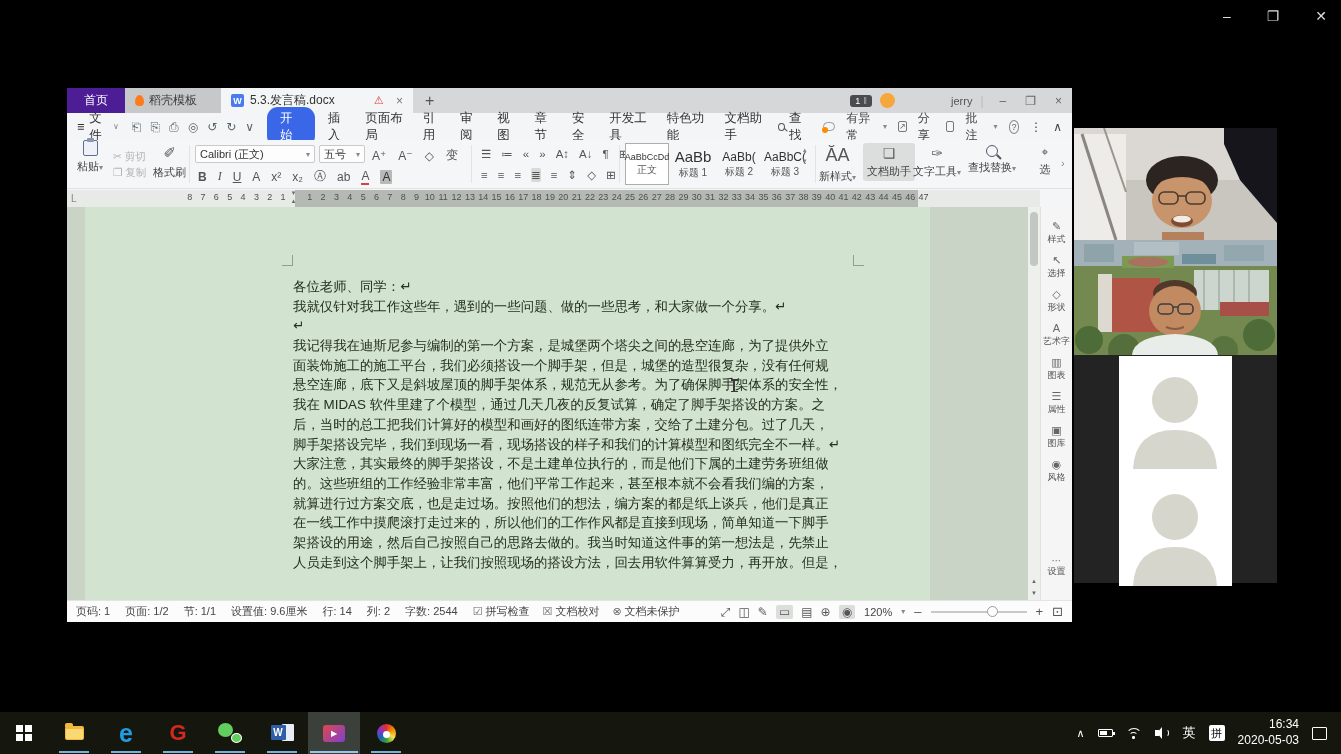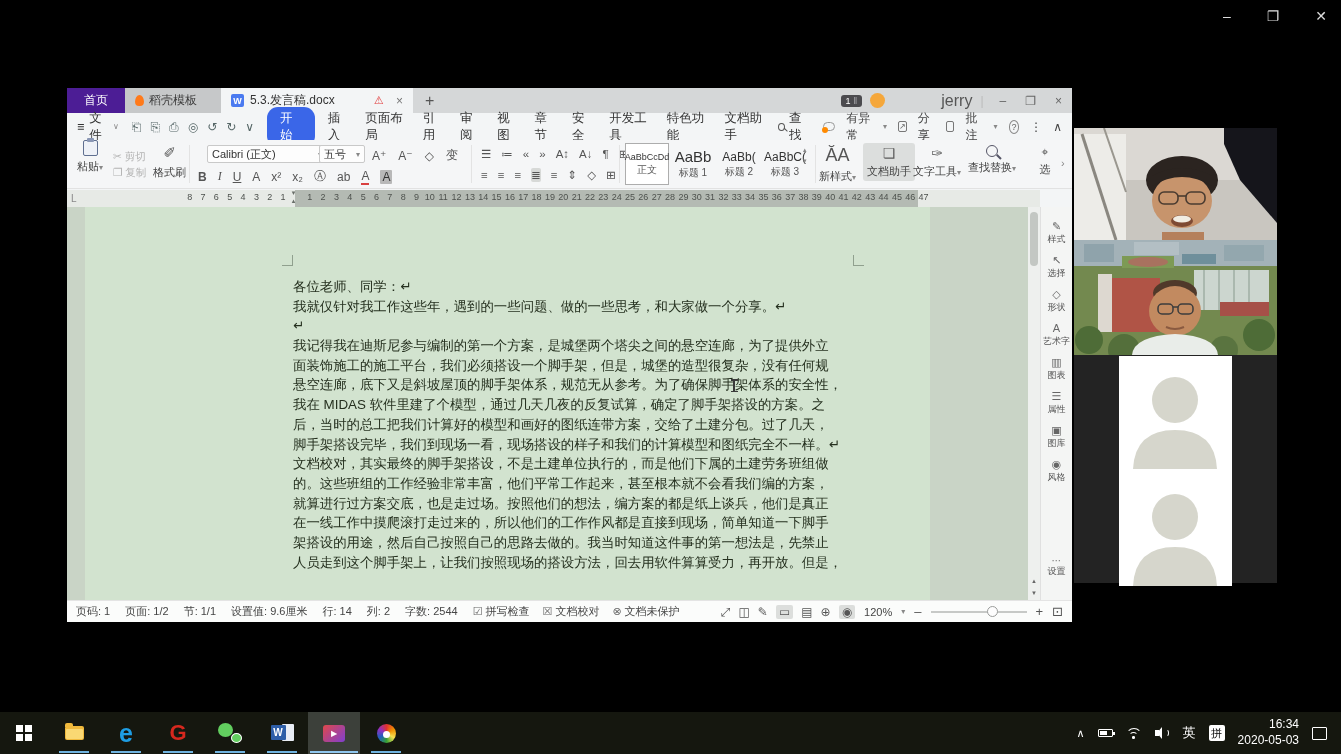--- a/index.html
+++ b/index.html
@@ -21,21 +21,21 @@
   .flame{width:9px;height:11px;background:#ff7a1a;border-radius:50% 50% 45% 45%/62% 62% 38% 38%;}
   .tab-doc{background:#f3f5f6;color:#333;gap:6px;width:192px;}
   .wicon{width:13px;height:13px;background:#4a7af0;color:#fff;font-size:9px;border-radius:2px;display:flex;align-items:center;justify-content:center;font-weight:700;}
   .warn{color:#e23c3c;font-size:11px;margin-left:auto;}
   .tclose{color:#777;font-size:12px;margin-left:6px;}
   .plus{display:flex;align-items:center;margin-left:12px;color:#555;font-size:16px;}
   .tright{margin-left:auto;display:flex;align-items:center;gap:8px;padding-right:10px;}
   .badge{background:#4b4b4f;color:#fff;font-size:9px;border-radius:3px;padding:1px 5px;display:flex;gap:3px;align-items:center;}
   .badge i{font-style:normal;color:#a9a9ad;}
   .uavatar{width:15px;height:15px;border-radius:50%;background:#f5a73b;}
-  .acct{font-size:16px;color:#555;padding-left:48px;}
+  .acct{font-size:11px;color:#555;padding-left:48px;}
   .tsep{color:#bbb;}
   .wctrl{color:#666;font-size:12px;display:flex;gap:19px;margin-left:8px;}
 
   
   .menubar{position:absolute;top:25px;left:0;right:0;height:27px;background:#f3f5f6;display:flex;align-items:center;font-size:12.5px;color:#333;padding:0 10px;gap:13px;}
   .fileb{display:flex;gap:5px;align-items:center;}
   .qicons{display:flex;gap:9px;color:#566;font-size:12px;}
   .pill{background:#3a66e8;color:#fff;border-radius:11px;padding:3px 13px;}
   .mitems{display:flex;gap:17px;}
   .findb{display:flex;gap:4px;align-items:center;}
@@ -268,21 +268,21 @@
       <div class="g-cc">
         <div><span>✂</span> <span>剪切</span></div>
         <div><span>❐</span> <span>复制</span></div>
       </div>
       <div class="bigbtn" style="left:86px;top:4px;">
         <span class="icn" style="font-size:15px;">✐</span>
         <span>格式刷</span>
       </div>
       <div class="vsep" style="left:122px;"></div>
 
-      <div class="fakesel" style="left:140px;top:5px;width:120px;">
+      <div class="fakesel" style="left:128px;top:5px;width:120px;">
         <span>Calibri (正文)</span>
           <span class="caret">▾</span>
       </div>
       <div class="fakesel" style="left:252px;top:5px;width:46px;">
         <span>五号</span>
           <span class="caret">▾</span>
       </div>
       <div class="irow" style="left:305px;top:7px;gap:12px;font-size:12px;">
 
       <span>A⁺</span>
@@ -450,21 +450,21 @@
 
       <div class="docline">各位老师、同学：↵</div>
           <div class="docline">我就仅针对我工作这些年，遇到的一些问题、做的一些思考，和大家做一个分享。↵</div>
           <div class="docline">↵</div>
           <div class="docline">我记得我在迪斯尼参与编制的第一个方案，是城堡两个塔尖之间的悬空连廊，为了提供外立</div>
           <div class="docline">面装饰施工的施工平台，我们必须搭设一个脚手架，但是，城堡的造型很复杂，没有任何规</div>
           <div class="docline">悬空连廊，底下又是斜坡屋顶的脚手架体系，规范无从参考。为了确保脚手架体系的安全性，</div>
           <div class="docline">我在 MIDAS 软件里建了个模型，通过几天几夜的反复试算，确定了脚手架搭设的方案。之</div>
           <div class="docline">后，当时的总工把我们计算好的模型和画好的图纸连带方案，交给了土建分包。过了几天，</div>
           <div class="docline">脚手架搭设完毕，我们到现场一看，现场搭设的样子和我们的计算模型和图纸完全不一样。↵</div>
-          <div class="docline">文档校对，其实最终的脚手架搭设，不是土建单位执行的，而是他们下属的土建劳务班组做</div>
+          <div class="docline">大家注意，其实最终的脚手架搭设，不是土建单位执行的，而是他们下属的土建劳务班组做</div>
           <div class="docline">的。这些班组的工作经验非常丰富，他们平常工作起来，甚至根本就不会看我们编的方案，</div>
           <div class="docline">就算进行过方案交底，也是走过场。按照他们的想法，编方案的都是纸上谈兵，他们是真正</div>
           <div class="docline">在一线工作中摸爬滚打走过来的，所以他们的工作作风都是直接到现场，简单知道一下脚手</div>
           <div class="docline">架搭设的用途，然后自己按照自己的思路去做的。我当时知道这件事的第一想法是，先禁止</div>
           <div class="docline">人员走到这个脚手架上，让我们按照现场的搭设方法，回去用软件算算受力，再开放。但是，</div>
         </div>
       <div class="ibeam"></div>
     </div>
 
     <div class="vscroll">

